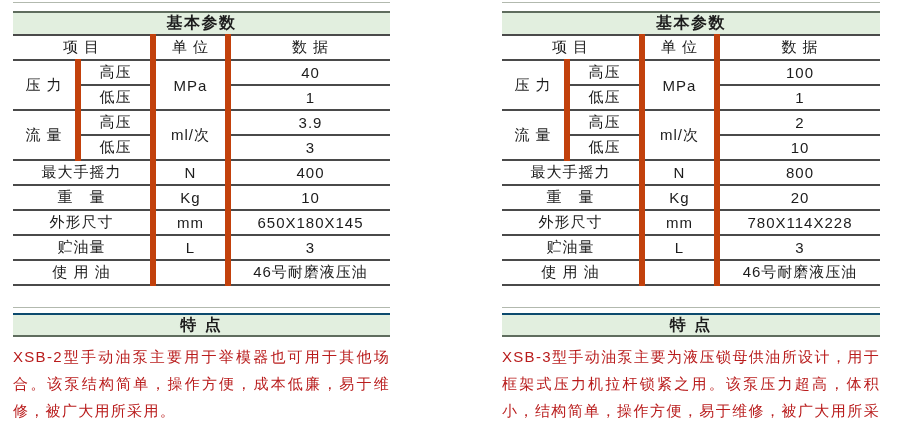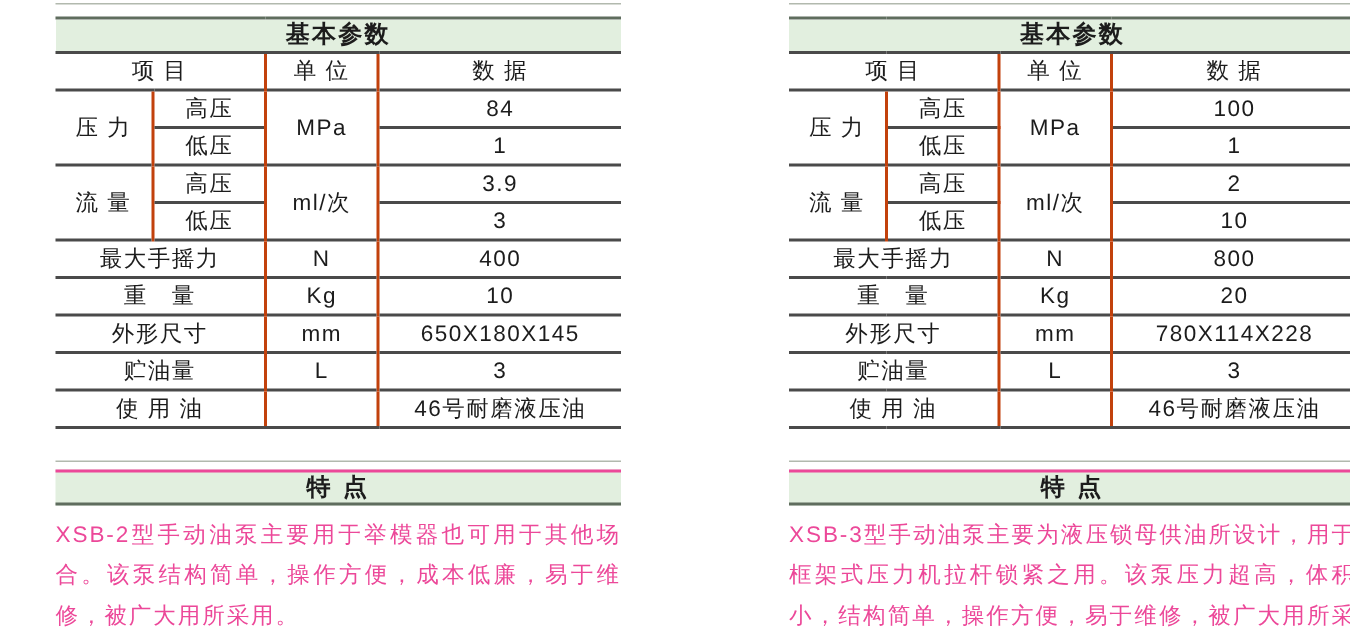--- a/index.html
+++ b/index.html
@@ -3,21 +3,21 @@
 <meta charset="utf-8">
 <style>
   html, body {
     margin: 0; padding: 0;
     width: 900px; height: 427px;
     background: #ffffff;
     font-family: "Liberation Sans", "DejaVu Sans", sans-serif;
     color: #1c1c1c;
     overflow: hidden;
   }
-  .page { position: relative; width: 784px; height: 427px; margin-left: 24px; }
+  .page { position: relative; width: 784px; height: 427px; }
 
   .panel { position: absolute; top: 2px; }
   .panel-left  { left: 13px;  width: 377px; }
   .panel-right { left: 502px; width: 378px; }
 
   .topline { border-top: 1px solid #b2b9ae; height: 0; margin-bottom: 8px; }
 
   table.params {
     width: 100%;
     border-collapse: collapse;
@@ -36,40 +36,40 @@
     overflow: hidden;
   }
   table.params tr.band td {
     background: #e2efdf;
     border-top: 2px solid #5f6d5e;
     font-weight: bold;
     font-size: 16px;
     letter-spacing: 1.5px;
     height: 20px;
   }
-  table.params td.bl { border-left: 2px solid #c2410c; }
+  table.params td.bl { border-left: 6px solid #c2410c; }
   table.params tr.lastrow td { border-bottom: 2px solid #4a4a4a; }
 
   .featline { border-top: 1px solid #b2b9ae; height: 0; margin-top: 21px; }
   .featband {
     margin-top: 5px;
     background: #e2efdf;
-    border-top: 2px solid #ec4899;
+    border-top: 2px solid #0c4a6e;
     border-bottom: 2px solid #5f6d5e;
     height: 20px;
     display: flex; align-items: center; justify-content: center;
     font-weight: bold; font-size: 16px; letter-spacing: 2px;
   }
   .feattext {
     margin: 6px 0 0 0;
     font-size: 15px;
     line-height: 27px;
     letter-spacing: 1.3px;
     text-align: justify;
-    color: #ec4899;
+    color: #b91c1c;
   }
 </style>
 </head>
 <body>
 
 <div class="page">
 
   <section class="panel panel-left">
     <div class="topline"></div>
 
@@ -86,21 +86,21 @@
         </tr>
         <tr>
           <td colspan="2">项 目</td>
           <td class="bl">单 位</td>
           <td class="bl">数 据</td>
         </tr>
         <tr>
           <td rowspan="2">压 力</td>
           <td class="bl">高压</td>
           <td class="bl" rowspan="2">MPa</td>
-          <td class="bl">84</td>
+          <td class="bl">40</td>
         </tr>
         <tr>
           <td class="bl">低压</td>
           <td class="bl">1</td>
         </tr>
         <tr>
           <td rowspan="2">流 量</td>
           <td class="bl">高压</td>
           <td class="bl" rowspan="2">ml/次</td>
           <td class="bl">3.9</td>

